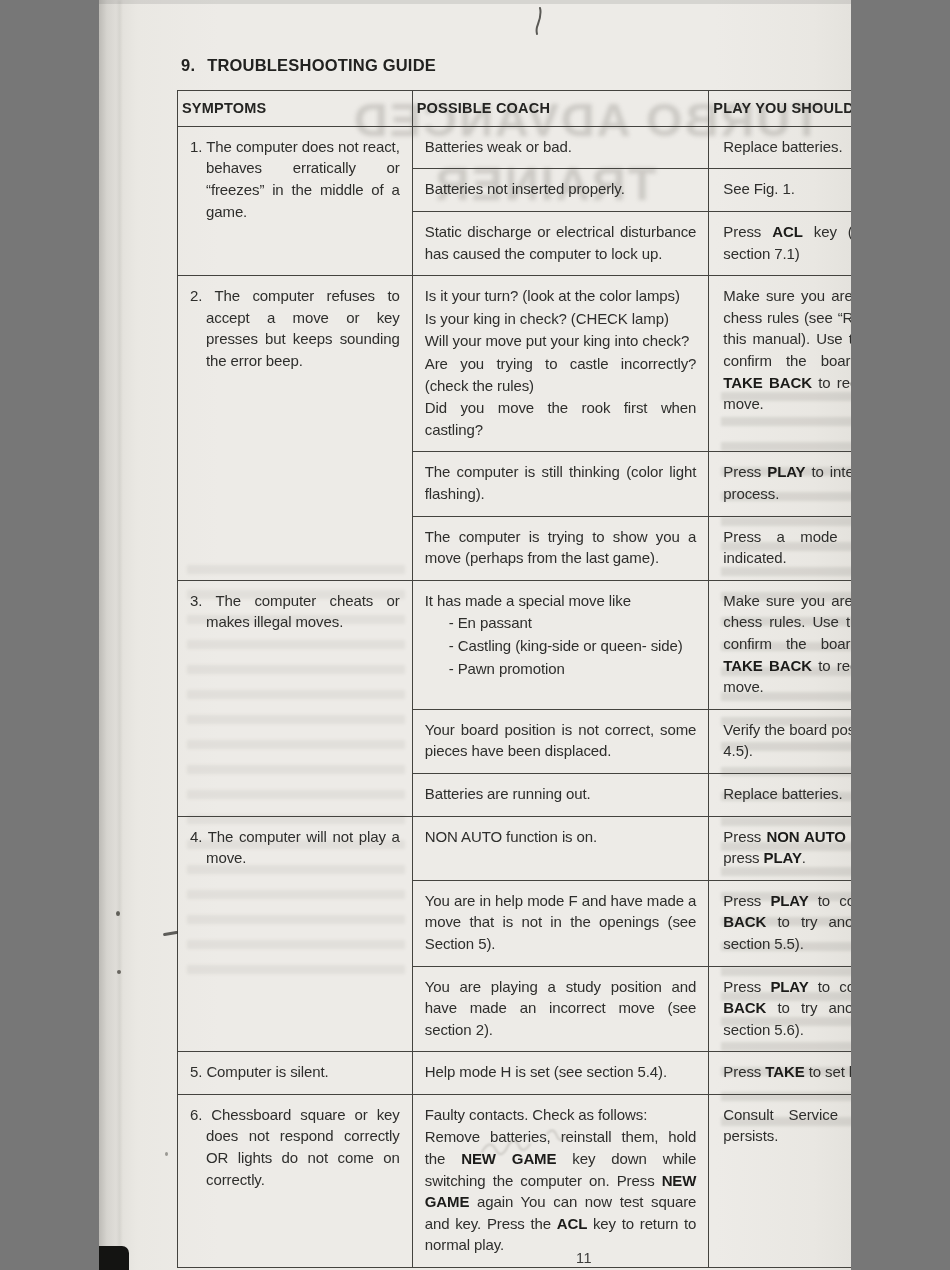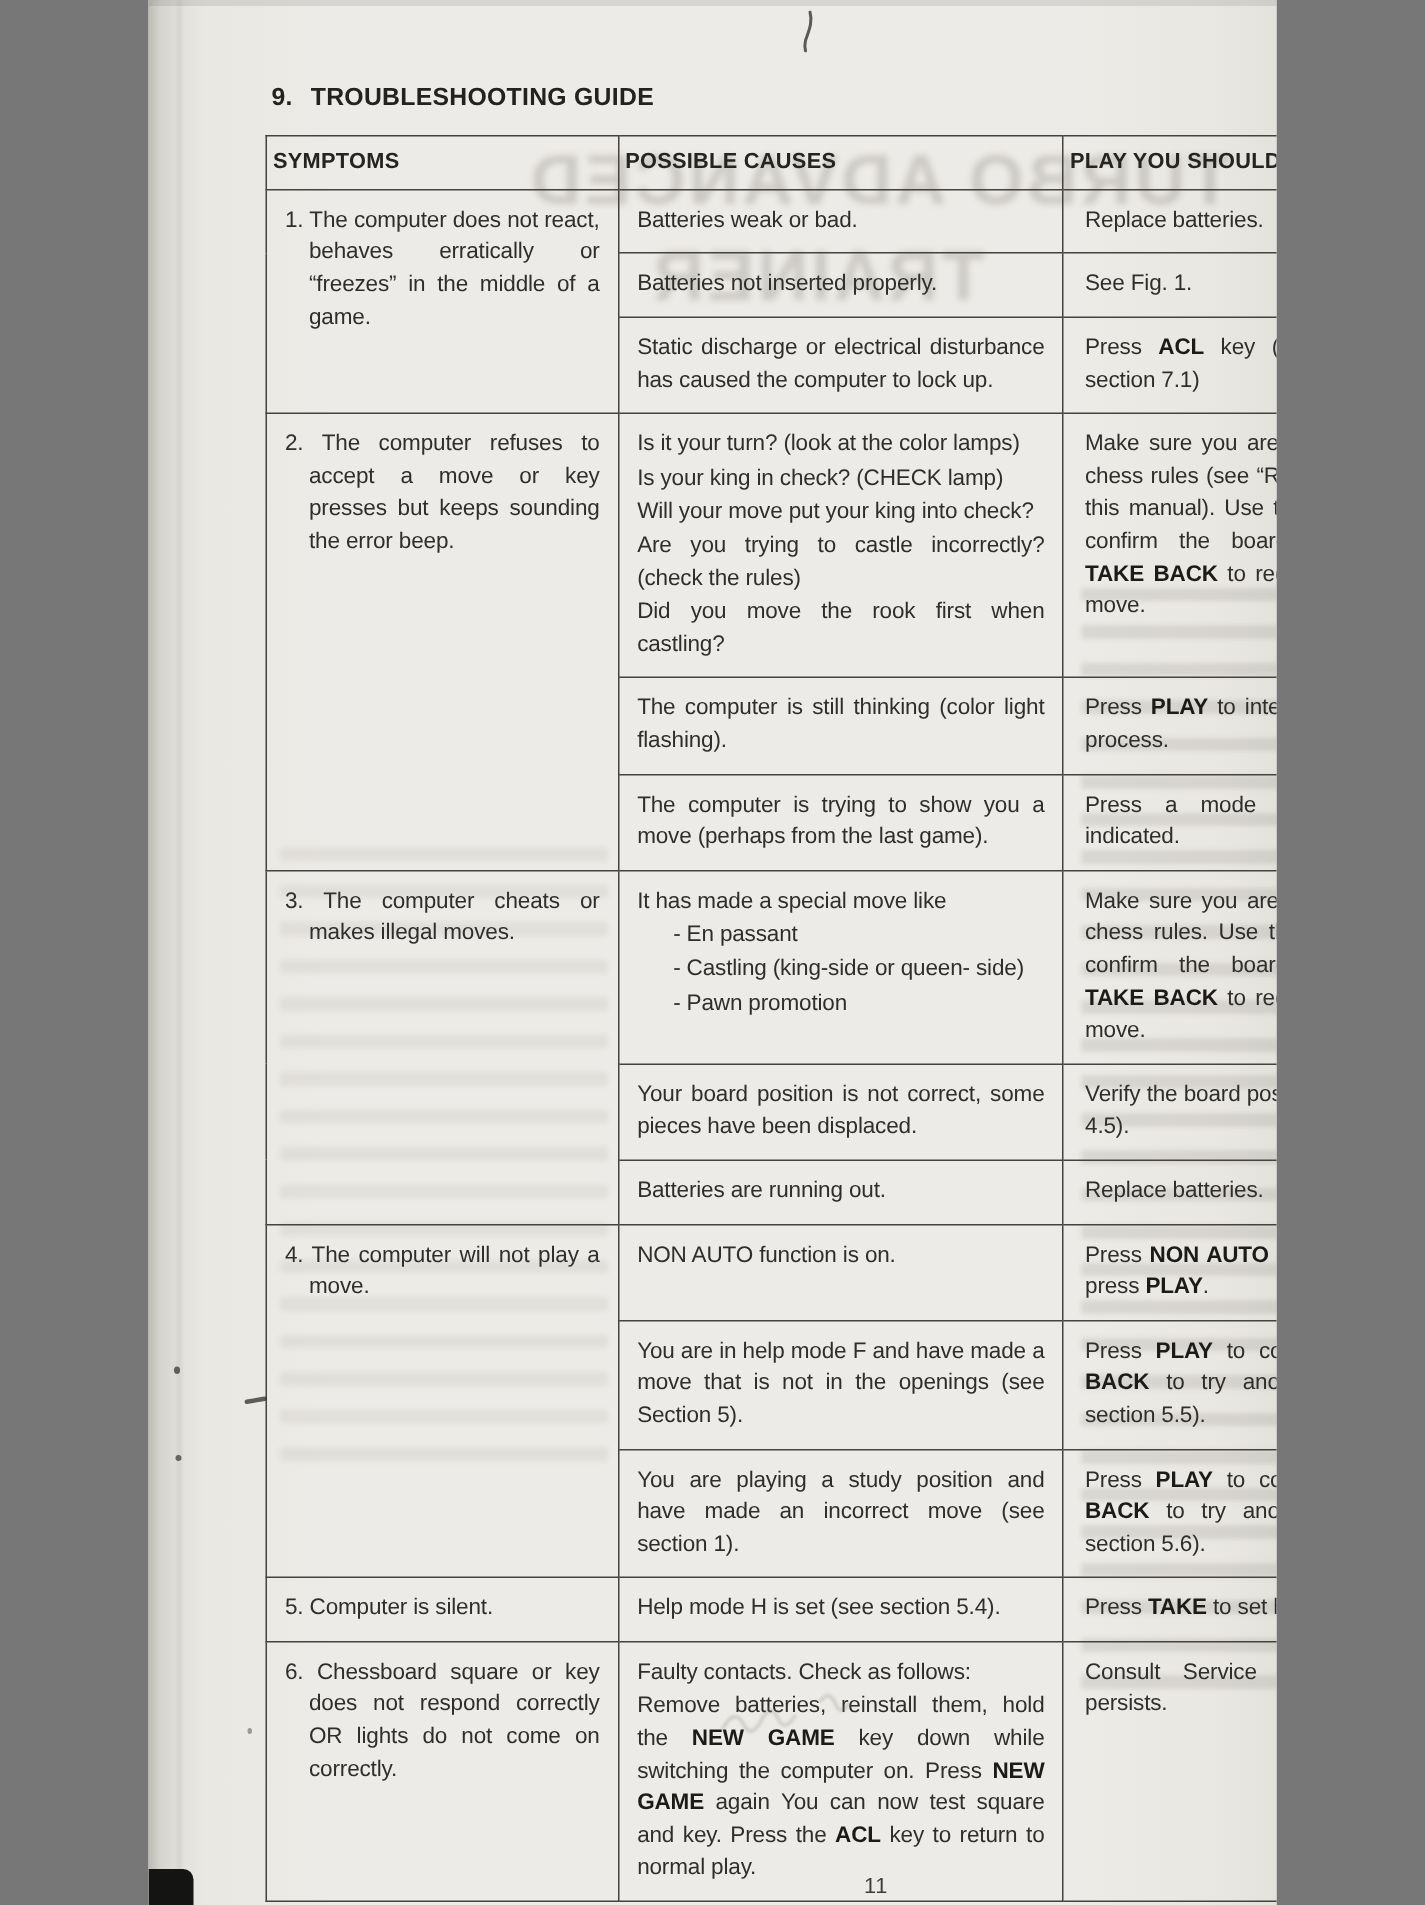--- a/index.html
+++ b/index.html
@@ -117,21 +117,21 @@
 
   <table class="tsg">
     <colgroup>
       <col style="width:235px">
         <col style="width:297px">
         <col style="width:270px">
     </colgroup>
     <thead>
       <tr>
         <th>SYMPTOMS</th>
-        <th>POSSIBLE CAUSES</th>
+        <th>POSSIBLE COACH</th>
         <th>PLAY YOU SHOULD DO</th>
       </tr>
     </thead>
     <tbody>
         <tr>
           <td class="sym" rowspan="3">
             <p>1. The computer does not react, behaves erratically or “freezes” in the middle of a game.</p>
           </td>
           <td class="cause">
             <p>Batteries weak or bad.</p>
@@ -231,21 +231,21 @@
         <tr>
           <td class="cause">
             <p>You are in help mode F and have made a move that is not in the openings (see Section 5).</p>
           </td>
           <td class="action">
             <p>Press <b>PLAY</b> to continue or <b>TAKE BACK</b> to try another move (see section 5.5).</p>
           </td>
         </tr>
         <tr>
           <td class="cause">
-            <p>You are playing a study position and have made an incorrect move (see section 1).</p>
+            <p>You are playing a study position and have made an incorrect move (see section 2).</p>
           </td>
           <td class="action">
             <p>Press <b>PLAY</b> to continue or <b>TAKE BACK</b>  to try another move (see section 5.6).</p>
           </td>
         </tr>
         <tr>
           <td class="sym" rowspan="1">
             <p>5. Computer is silent.</p>
           </td>
           <td class="cause">

